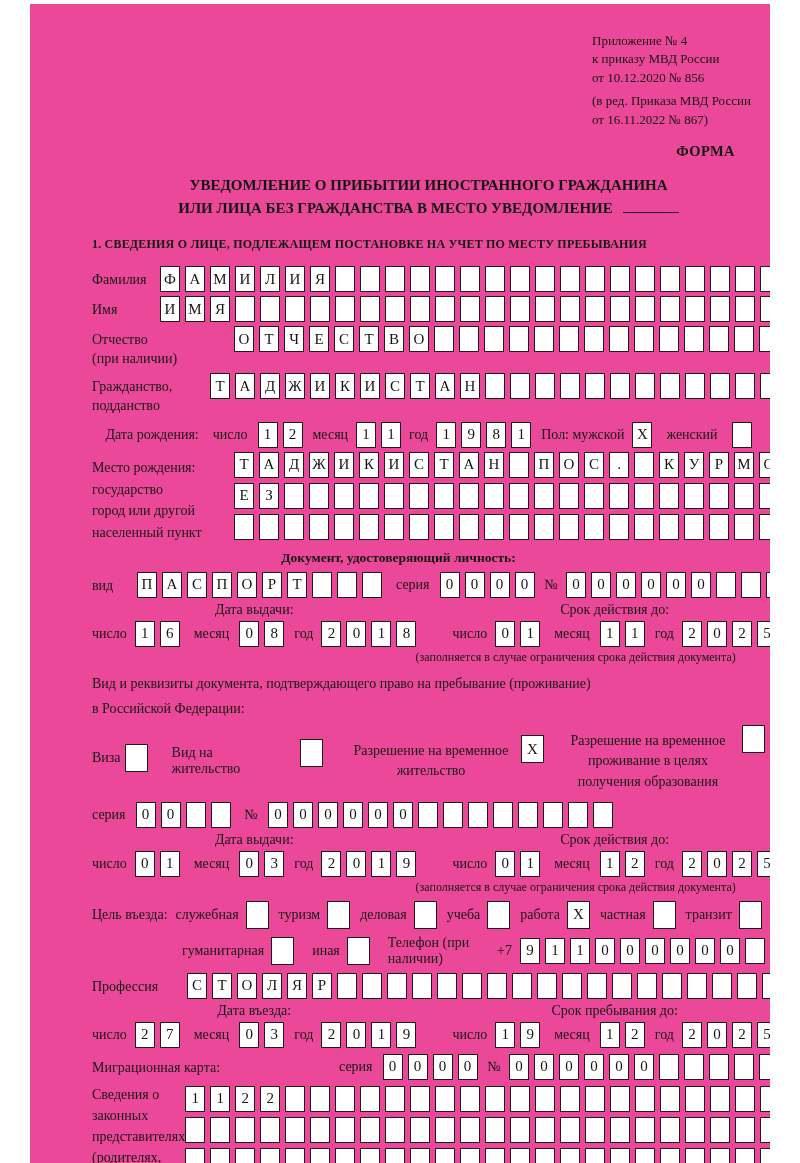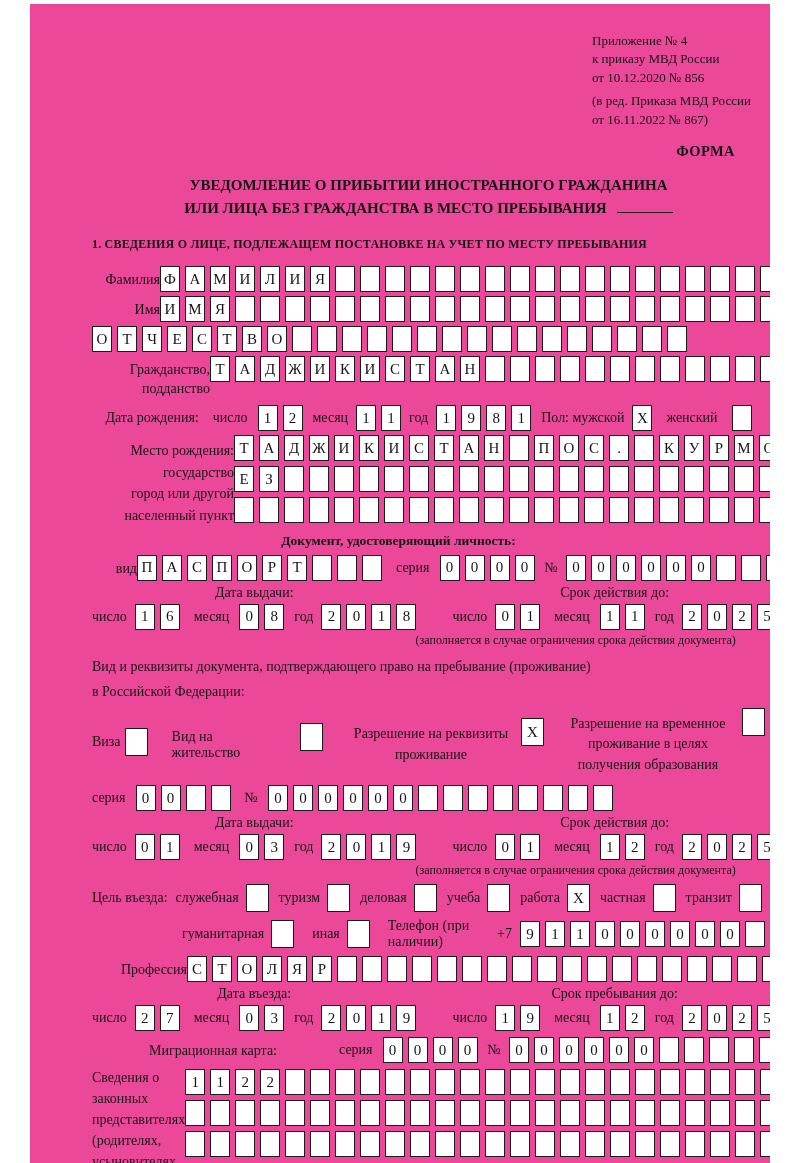--- a/index.html
+++ b/index.html
@@ -16,21 +16,21 @@
   }
   
   .hdr-right{margin-left:500px;width:235px;font-size:13px;line-height:1.42;}
   .hdr-right .grp2{margin-top:5px;}
   .forma{text-align:right;padding-right:30px;font-weight:bold;font-size:14.5px;margin-top:14px;letter-spacing:.4px;}
   .title{text-align:center;font-weight:bold;font-size:15px;margin-top:14px;line-height:1.5;}
   .uline{display:inline-block;width:56px;border-bottom:1.8px solid #222;height:12px;margin-left:10px;}
   .sec-head{font-weight:bold;font-size:12px;margin-top:18px;margin-bottom:14px;letter-spacing:.2px;white-space:nowrap;}
   
   .frow{display:flex;align-items:flex-start;margin-bottom:4px;}
-  .flabel{flex:0 0 auto;padding-top:5px;line-height:1.35;text-align:right;}
+  .flabel{flex:0 0 auto;padding-top:5px;line-height:1.35;}
   .w68{width:68px;}  .w142{width:142px;}  .w118{width:118px;}  .w45{width:45px;}  .w95{width:95px;}  .w185{width:185px;}
   
   .cells{display:inline-flex;gap:5px;flex-wrap:nowrap;}
   .cell{flex:0 0 auto;width:20px;height:26px;border:1.5px solid #1b1b1b;display:flex;align-items:center;justify-content:center;font-size:15px;background:#fff;box-sizing:border-box;}
   .cb .cell{width:23px;height:28px;}
   .inlab{padding-top:5px;flex:0 0 auto;}
   .gap8{margin-left:8px;}  .gap10{margin-left:10px;}  .gap14{margin-left:14px;}  .gap18{margin-left:18px;}
   
   .cellcol{display:flex;flex-direction:column;gap:5px;}
   
@@ -72,21 +72,21 @@
     <div>к приказу МВД России</div>
     <div>от 10.12.2020 № 856</div>
     <div class="grp2">(в ред. Приказа МВД России</div>
     <div>от 16.11.2022 № 867)</div>
   </div>
 
   <div class="forma">ФОРМА</div>
 
   <div class="title">
     <div>УВЕДОМЛЕНИЕ О ПРИБЫТИИ ИНОСТРАННОГО ГРАЖДАНИНА</div>
-    <div><span>ИЛИ ЛИЦА БЕЗ ГРАЖДАНСТВА В МЕСТО ПРЕБЫВАНИЯ</span><span class="uline"></span></div>
+    <div><span>ИЛИ ЛИЦА БЕЗ ГРАЖДАНСТВА В МЕСТО УВЕДОМЛЕНИЕ</span><span class="uline"></span></div>
   </div>
 
   <div class="sec-head">1. СВЕДЕНИЯ О ЛИЦЕ, ПОДЛЕЖАЩЕМ ПОСТАНОВКЕ НА УЧЕТ ПО МЕСТУ ПРЕБЫВАНИЯ</div>
 
   <div class="frow">
     <div class="flabel w68">Фамилия</div>
     <span class="cells">
         <span class="cell">Ф</span>
         <span class="cell">А</span>
         <span class="cell">М</span>
@@ -142,20 +142,24 @@
         <span class="cell"></span>
         <span class="cell"></span>
         <span class="cell"></span>
         <span class="cell"></span>
         <span class="cell"></span>
         <span class="cell"></span>
       </span>
   </div>
 
   <div class="frow">
+    <div class="flabel w142">
+      <div>Отчество</div>
+      <div>(при наличии)</div>
+    </div>
     <span class="cells">
         <span class="cell">О</span>
         <span class="cell">Т</span>
         <span class="cell">Ч</span>
         <span class="cell">Е</span>
         <span class="cell">С</span>
         <span class="cell">Т</span>
         <span class="cell">В</span>
         <span class="cell">О</span>
         <span class="cell"></span>
@@ -427,21 +431,21 @@
           <span class="cell"></span>
         </span>
     </div>
     <div class="opt" style="margin-left:24px;">
       <span class="opt-label">Вид на жительство</span>
       <span class="cells cb" style="margin-left:22px;">
           <span class="cell"></span>
         </span>
     </div>
     <div class="opt" style="margin-left:26px;">
-      <span class="opt-label center w160">Разрешение на реквизиты проживание</span>
+      <span class="opt-label center w160">Разрешение на временное жительство</span>
       <span class="cells cb">
           <span class="cell">X</span>
         </span>
     </div>
     <div class="opt" style="margin-left:18px;">
       <span class="opt-label center w172">Разрешение на временное проживание в целях получения образования</span>
       <span class="cells cb">
           <span class="cell"></span>
         </span>
     </div>

